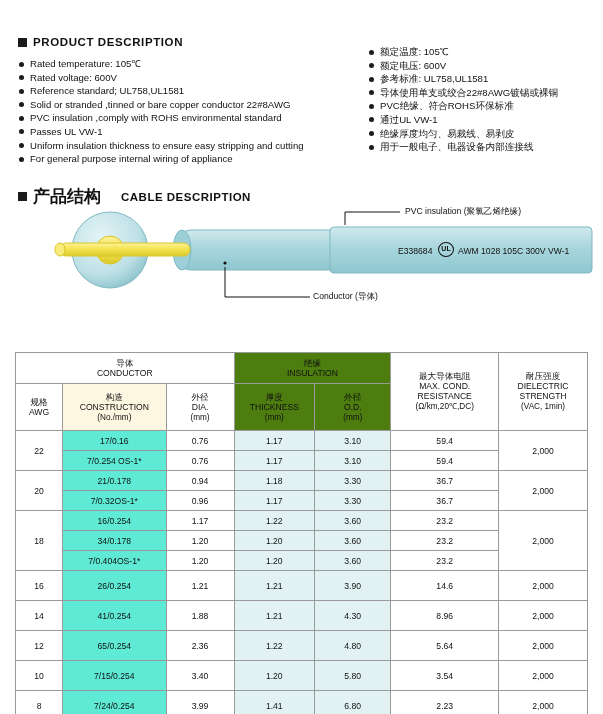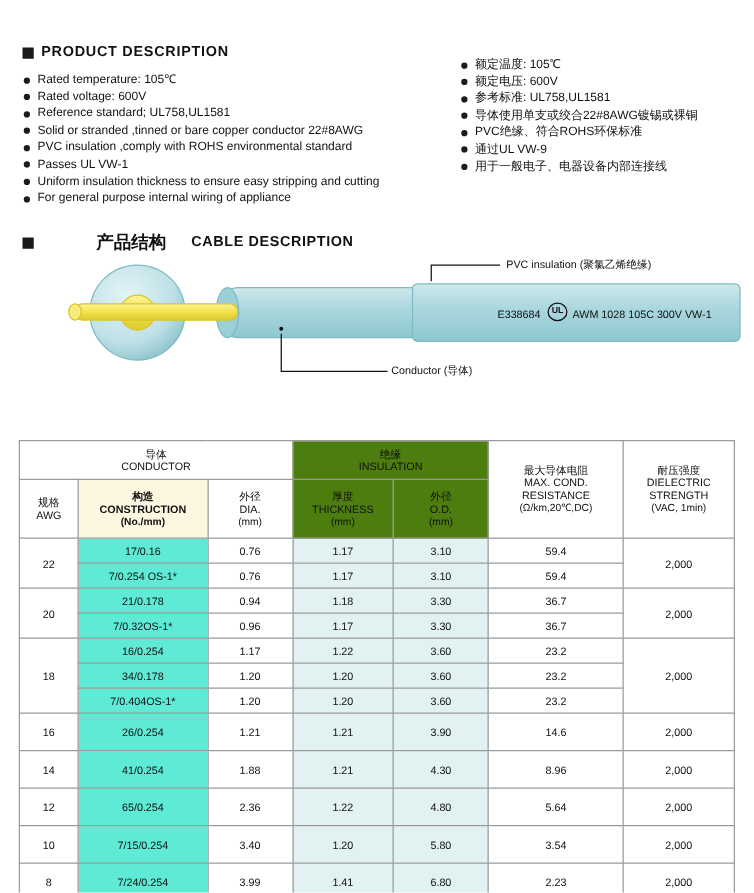--- a/index.html
+++ b/index.html
@@ -27,21 +27,21 @@
     font-size:9.6px;line-height:13.6px;
     padding-left:12px;position:relative;white-space:nowrap;
   }
   ul.bullets li:before{
     content:"";position:absolute;left:1px;top:4.5px;
     width:5px;height:5px;border-radius:50%;background:#1b1b1b;
   }
 
   
   .cc-head{position:absolute;left:18px;top:185px;}
-  .cc-title-cn{font-size:14px;font-weight:bold;margin-left:44px;}
+  .cc-title-cn{font-size:17px;font-weight:bold;}
   .cc-title-en{font-size:11.5px;font-weight:bold;letter-spacing:.5px;margin-left:14px;}
 
   .cable-area{position:absolute;left:0;top:205px;width:603px;height:125px;}
 
   .lbl{position:absolute;font-size:8.6px;color:#111;white-space:nowrap;}
 
   
   .tbl{position:absolute;left:15px;top:352px;border-collapse:collapse;width:573px;}
   .tbl td,.tbl th{
     border:1px solid #9a9a9a;
@@ -83,21 +83,22 @@
     </ul>
   </div>
 
   <div class="desc-block desc-right">
     <ul class="bullets">
       <li>额定温度: 105℃</li>
       <li>额定电压: 600V</li>
       <li>参考标准: UL758,UL1581</li>
       <li>导体使用单支或绞合22#8AWG镀锡或裸铜</li>
       <li>PVC绝缘、符合ROHS环保标准</li>
-      <li>通过UL  VW-9</li>
+      <li>通过UL  VW-1</li>
+      <li>绝缘厚度均匀、易裁线、易剥皮</li>
       <li>用于一般电子、电器设备内部连接线</li>
     </ul>
   </div>
 
   <div class="cc-head sec-head">
     <span class="sq"></span>
     <span class="cc-title-cn">产品结构</span>
     <span class="cc-title-en">CABLE DESCRIPTION</span>
   </div>
 
@@ -166,21 +167,21 @@
         <span>DIELECTRIC</span><br>
         <span>STRENGTH</span><br>
         <span class="small">(VAC, 1min)</span>
       </td>
     </tr>
     <tr>
       <td class="hdr-cond two-line" style="width:42px;height:42px;">
         <span>规格</span><br>
         <span>AWG</span>
       </td>
-      <td class="hdr-constr two-line" style="width:96px;font-weight:bold;">
+      <td class="hdr-constr two-line" style="width:96px;">
         <span>构造</span><br>
         <span>CONSTRUCTION</span><br>
         <span class="small">(No./mm)</span>
       </td>
       <td class="hdr-cond two-line" style="width:62px;">
         <span>外径</span><br>
         <span>DIA.</span><br>
         <span class="small">(mm)</span>
       </td>
       <td class="hdr-ins two-line" style="width:74px;">

